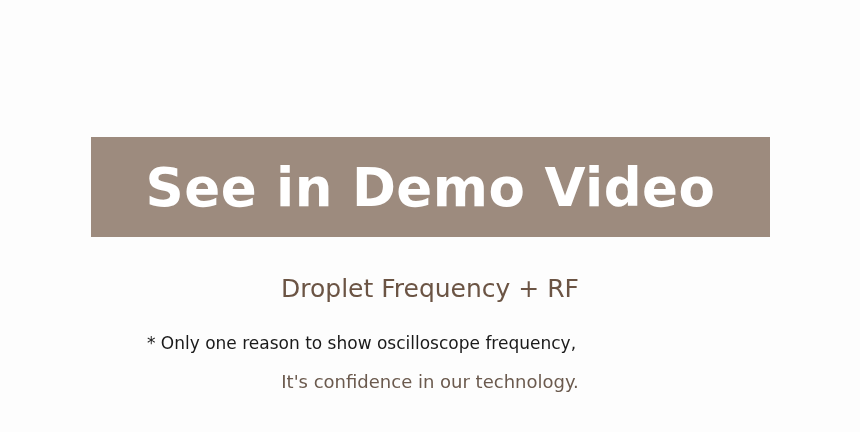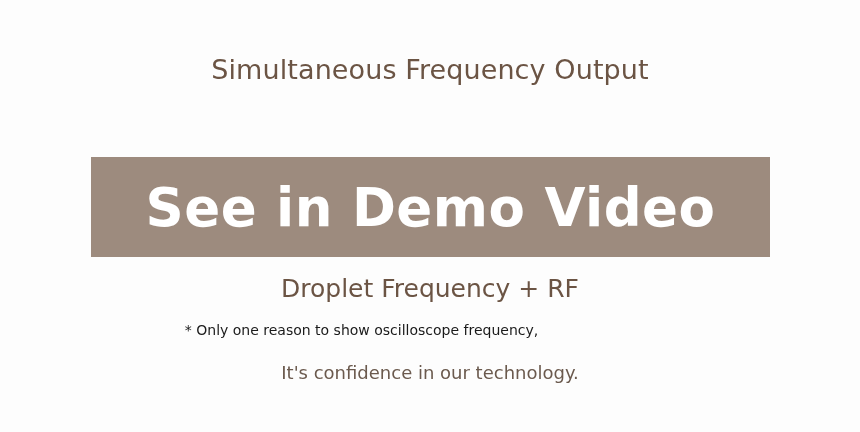--- a/index.html
+++ b/index.html
@@ -41,21 +41,20 @@
   .banner {
     position: absolute;
     top: 137px;
     left: 91px;
     width: 679px;
     height: 100px;
     background: #9d8b7e;
     display: flex;
     align-items: center;
     justify-content: center;
-    margin-top: 20px;
   }
   .banner-text {
     font-family: "DejaVu Sans", sans-serif;
     font-size: 53px;
     font-weight: 700;
     color: #ffffff;
     line-height: 1;
     letter-spacing: 0.5px;
     white-space: nowrap;
     text-align: center;
@@ -71,49 +70,48 @@
     font-size: 25px;
     font-weight: 400;
     line-height: 34px;
     color: #6b5444;
     white-space: nowrap;
   }
 
   
   .footnote-primary {
     position: absolute;
-    top: 315px;
+    top: 328px;
     left: 0;
     width: 723px;
     text-align: center;
-    font-size: 14px;
+    font-size: 17px;
     font-weight: 400;
     line-height: 30px;
     color: #1a1a1a;
     white-space: nowrap;
   }
   .footnote-secondary {
     position: absolute;
-    top: 360px;
+    top: 369px;
     left: 0;
     width: 860px;
     text-align: center;
     font-size: 18px;
     font-weight: 400;
     line-height: 26px;
     color: #6b5a4e;
     white-space: nowrap;
   }
 </style>
 </head>
 <body>
 
 <div class="slide">
 
-  <div class="headline">Simultaneous Frequency Output</div>
 
   <div class="banner">
     <span class="banner-text">See in Demo Video</span>
   </div>
 
   <div class="subcaption">Droplet Frequency + RF</div>
 
   <div class="footnote-primary">* Only one reason to show oscilloscope frequency,</div>
 
   <div class="footnote-secondary">It's confidence in our technology.</div>

